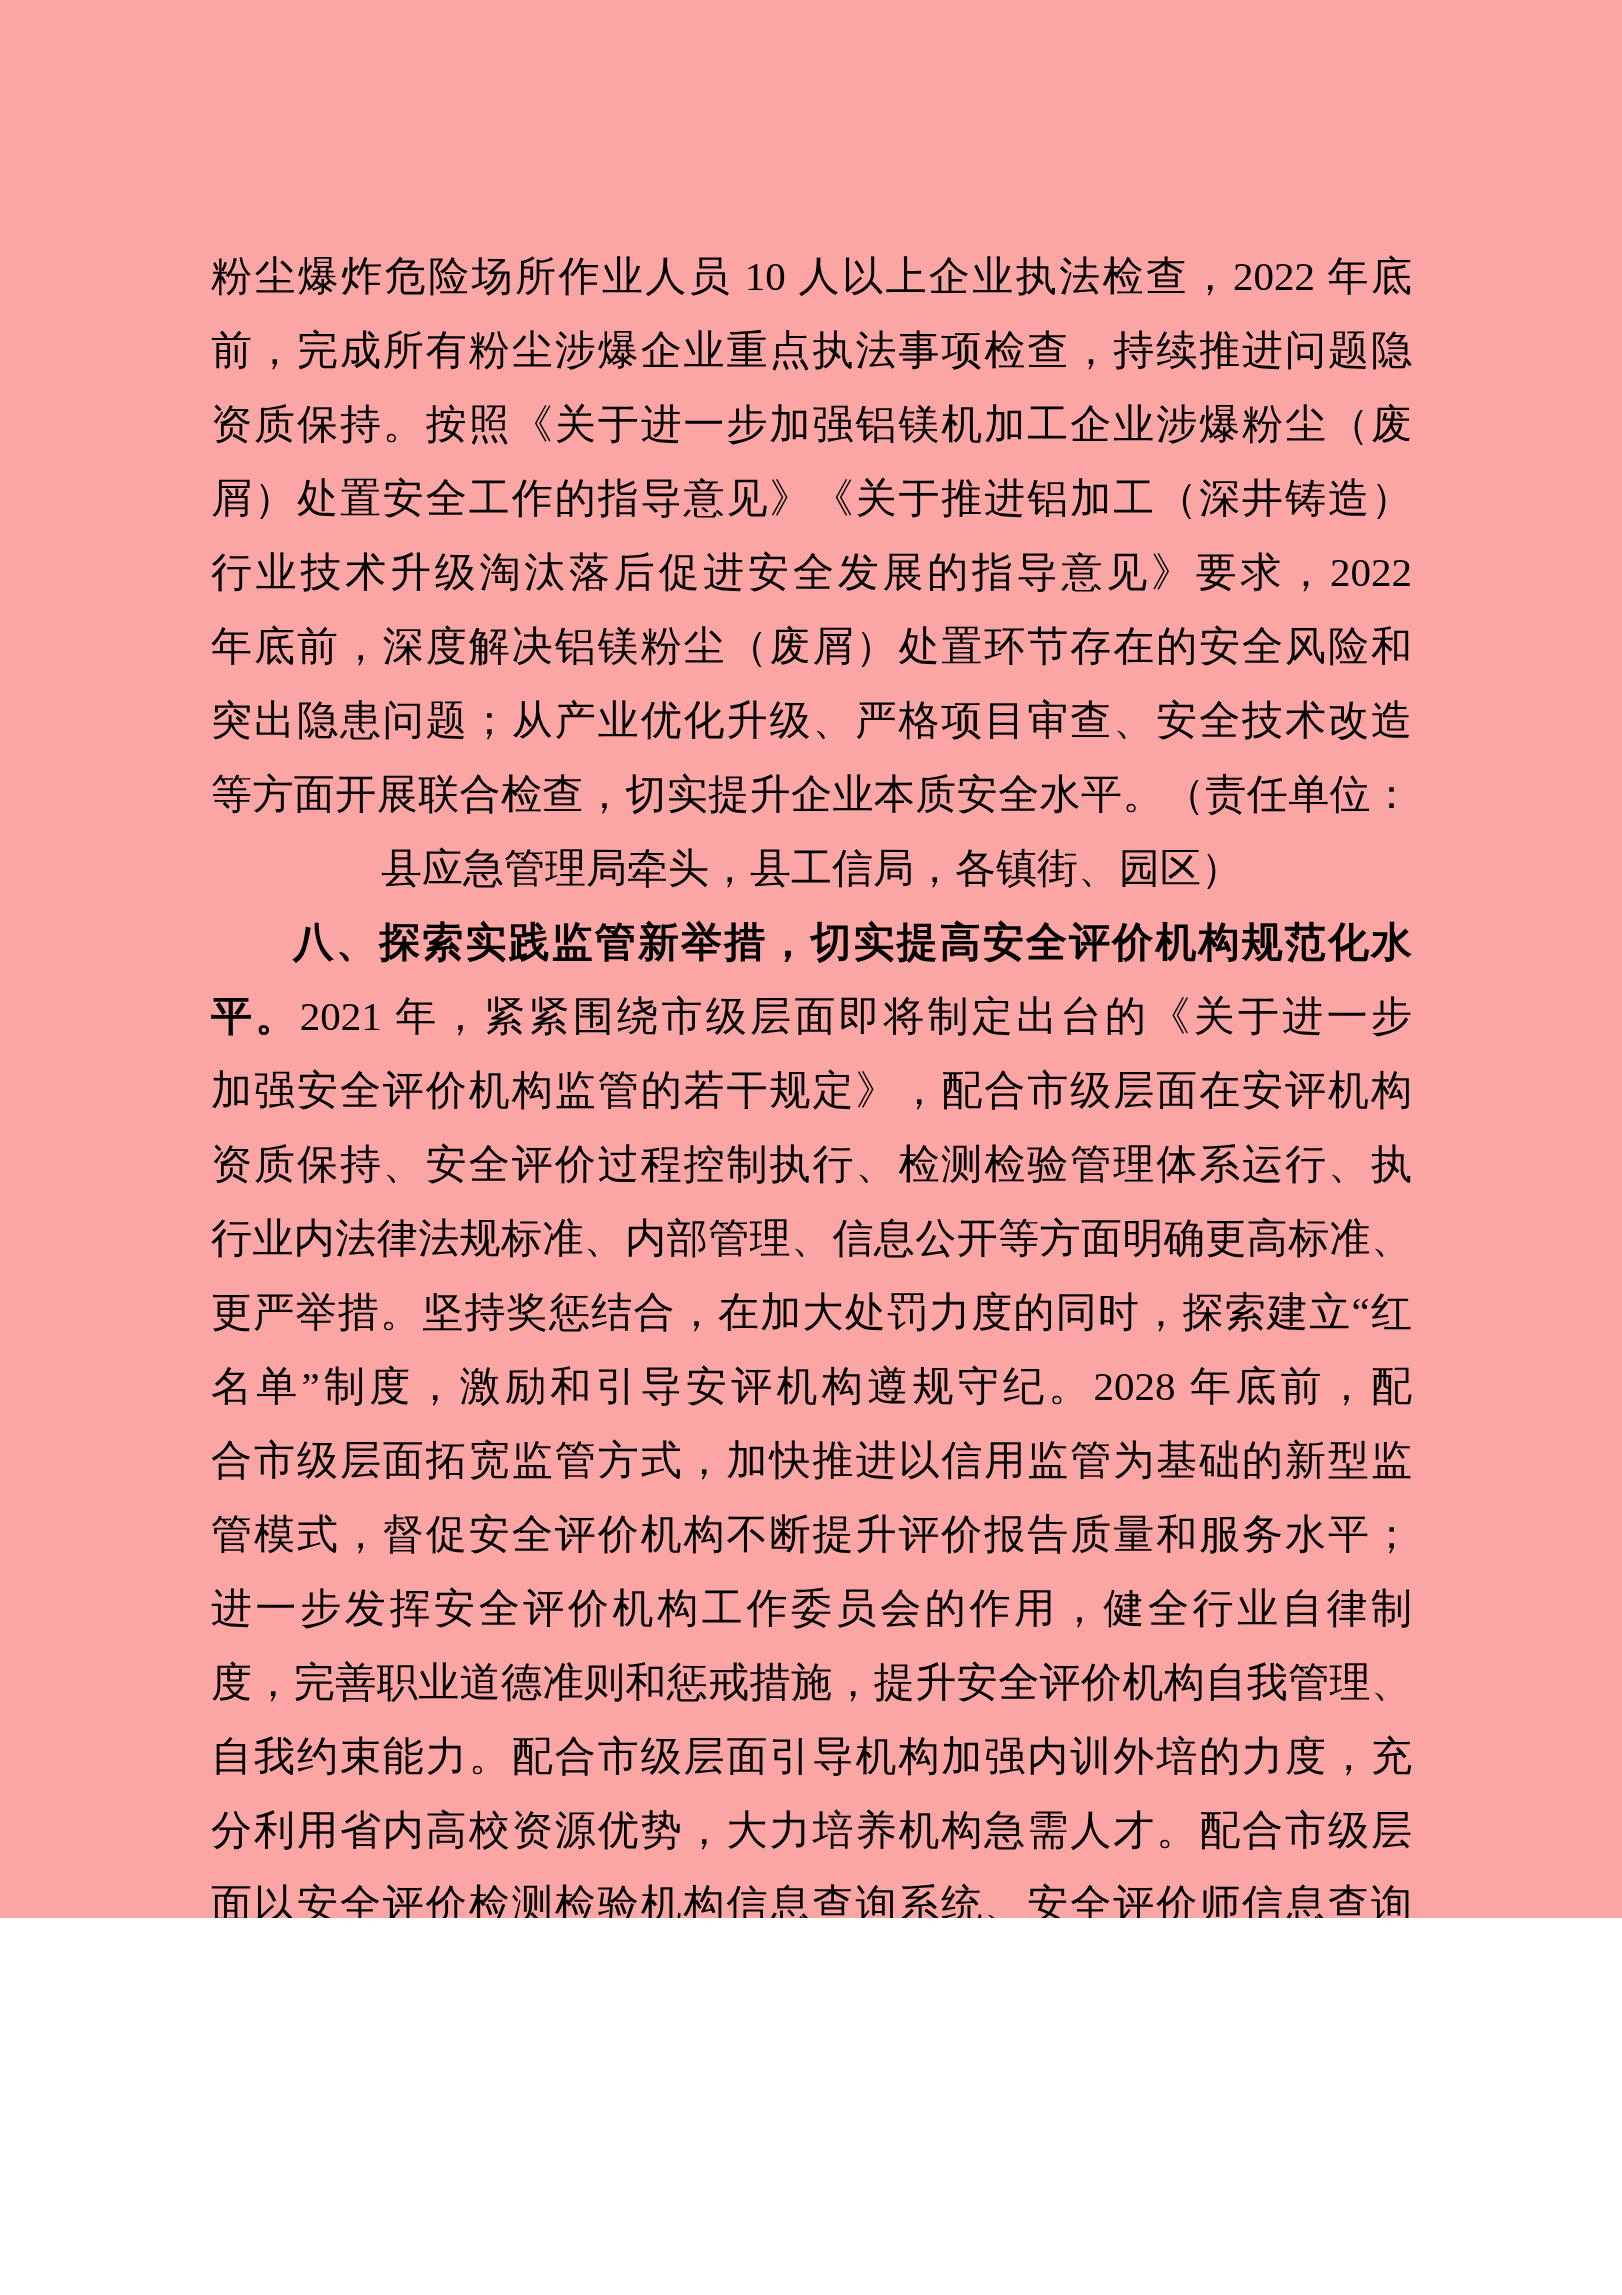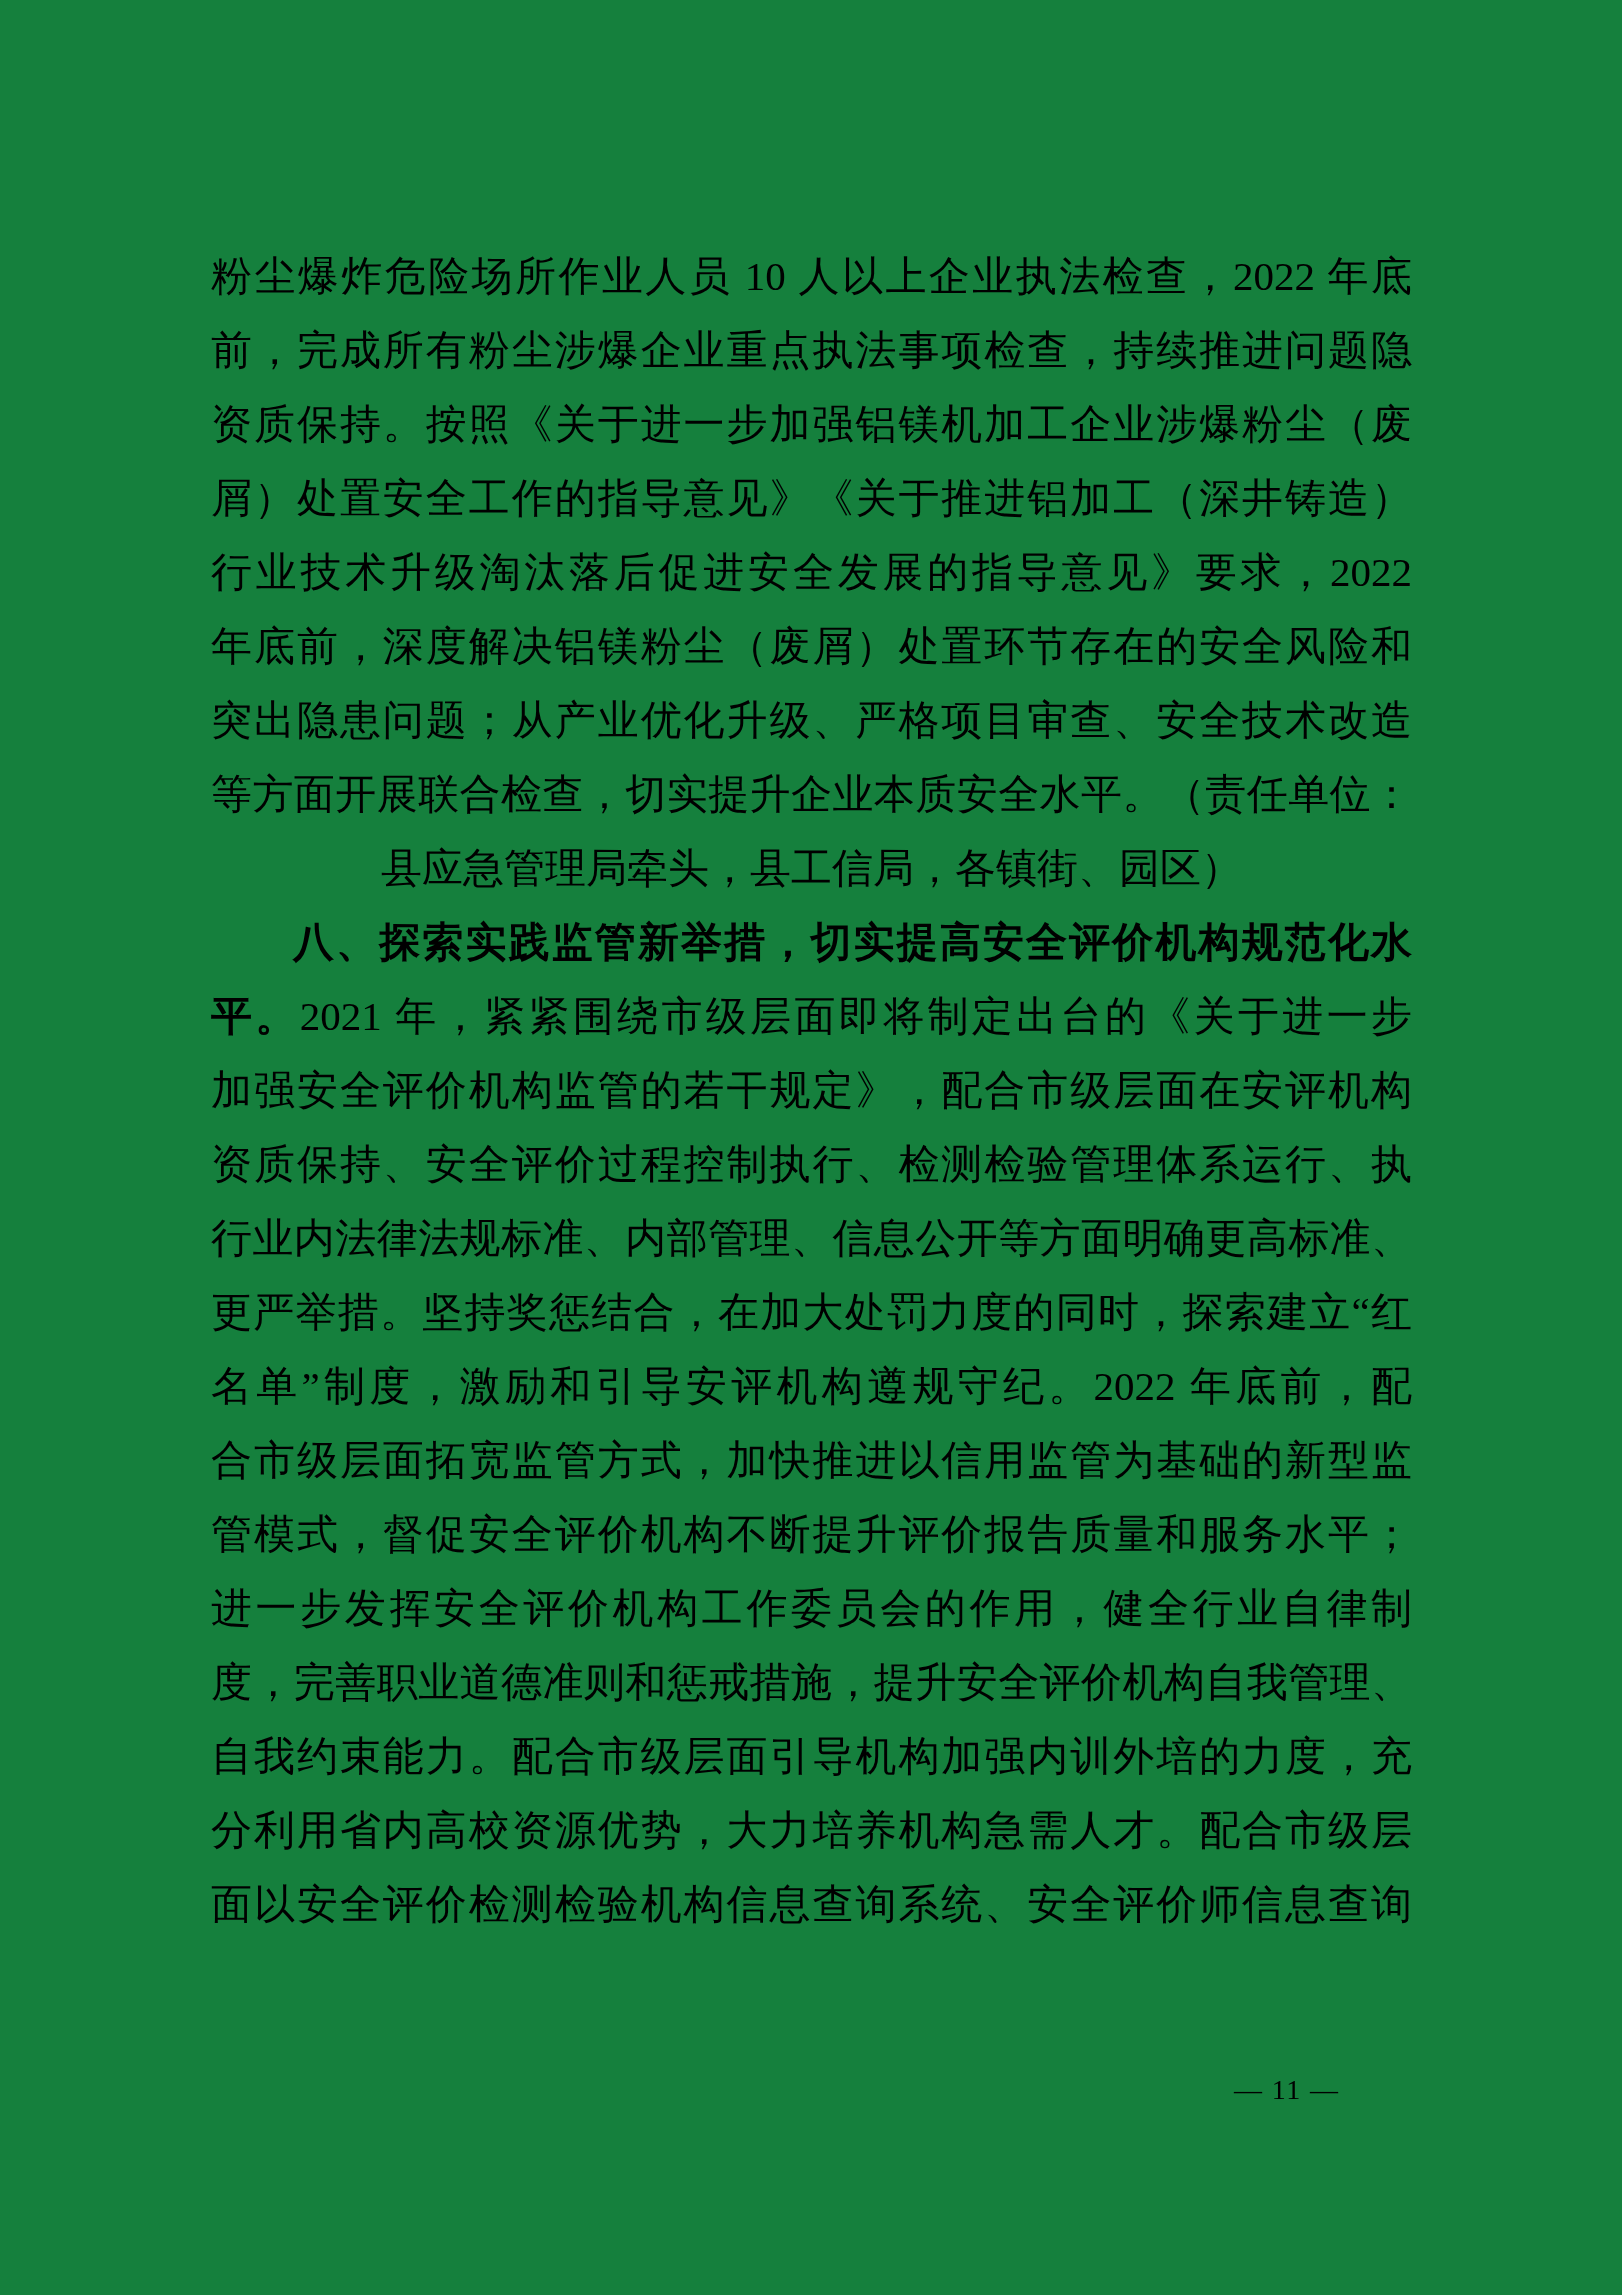--- a/index.html
+++ b/index.html
@@ -3,22 +3,22 @@
 <meta charset="utf-8">
 <style>
   html, body {
     margin: 0;
     padding: 0;
     background: #ffffff;
   }
   .page {
     position: relative;
     width: 1623px;
-    height: 2295px;
-    background: #15803d;
+    height: 1918px;
+    background: #fca5a5;
     color: #000000;
     font-family: "Liberation Serif", "DejaVu Serif", serif;
     overflow: hidden;
     text-decoration: underline;
   }
   .text-block {
     position: absolute;
     left: 211px;
     top: 239px;
     width: 1201px;
@@ -71,21 +71,21 @@
       <div class="line justify"><span class="seg">年底前，深度解决铝镁粉尘（废屑）处置环节存在的安全风险和</span></div>
       <div class="line justify"><span class="seg">突出隐患问题；从产业优化升级、严格项目审查、安全技术改造</span></div>
       <div class="line justify"><span class="seg">等方面开展联合检查，切实提升企业本质安全水平。（责任单位：</span></div>
       <div class="line"><span class="seg">县应急管理局牵头，县工信局，各镇街、园区）</span></div>
       <div class="line justify indent"><span class="seg bold">八、探索实践监管新举措，切实提高安全评价机构规范化水</span></div>
       <div class="line justify"><span class="seg bold">平。</span><span class="seg">2021 年，紧紧围绕市级层面即将制定出台的《关于进一步</span></div>
       <div class="line justify"><span class="seg">加强安全评价机构监管的若干规定》，配合市级层面在安评机构</span></div>
       <div class="line justify"><span class="seg">资质保持、安全评价过程控制执行、检测检验管理体系运行、执</span></div>
       <div class="line justify"><span class="seg">行业内法律法规标准、内部管理、信息公开等方面明确更高标准、</span></div>
       <div class="line justify"><span class="seg">更严举措。坚持奖惩结合，在加大处罚力度的同时，探索建立“红</span></div>
-      <div class="line justify"><span class="seg">名单”制度，激励和引导安评机构遵规守纪。2022 年底前，配</span></div>
+      <div class="line justify"><span class="seg">名单”制度，激励和引导安评机构遵规守纪。2028 年底前，配</span></div>
       <div class="line justify"><span class="seg">合市级层面拓宽监管方式，加快推进以信用监管为基础的新型监</span></div>
       <div class="line justify"><span class="seg">管模式，督促安全评价机构不断提升评价报告质量和服务水平；</span></div>
       <div class="line justify"><span class="seg">进一步发挥安全评价机构工作委员会的作用，健全行业自律制</span></div>
       <div class="line justify"><span class="seg">度，完善职业道德准则和惩戒措施，提升安全评价机构自我管理、</span></div>
       <div class="line justify"><span class="seg">自我约束能力。配合市级层面引导机构加强内训外培的力度，充</span></div>
       <div class="line justify"><span class="seg">分利用省内高校资源优势，大力培养机构急需人才。配合市级层</span></div>
       <div class="line justify"><span class="seg">面以安全评价检测检验机构信息查询系统、安全评价师信息查询</span></div>
     </div>
   <div class="page-number">— 11 —</div>
 </div>

